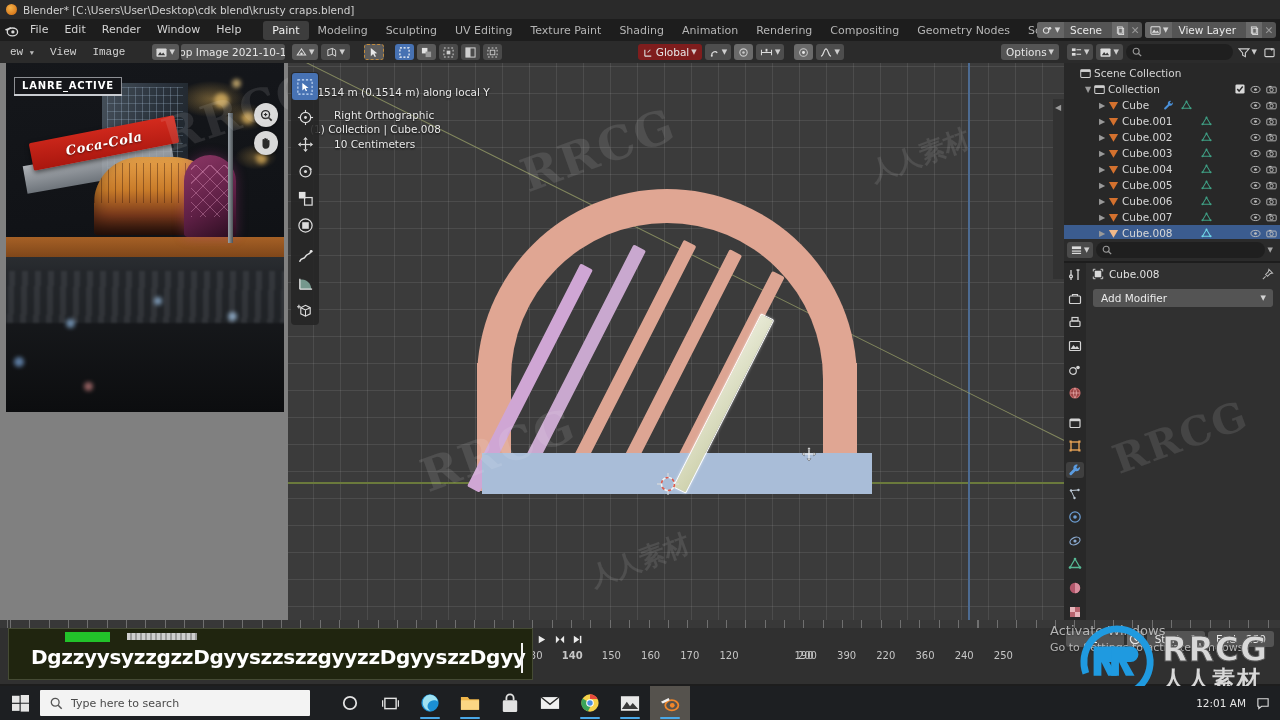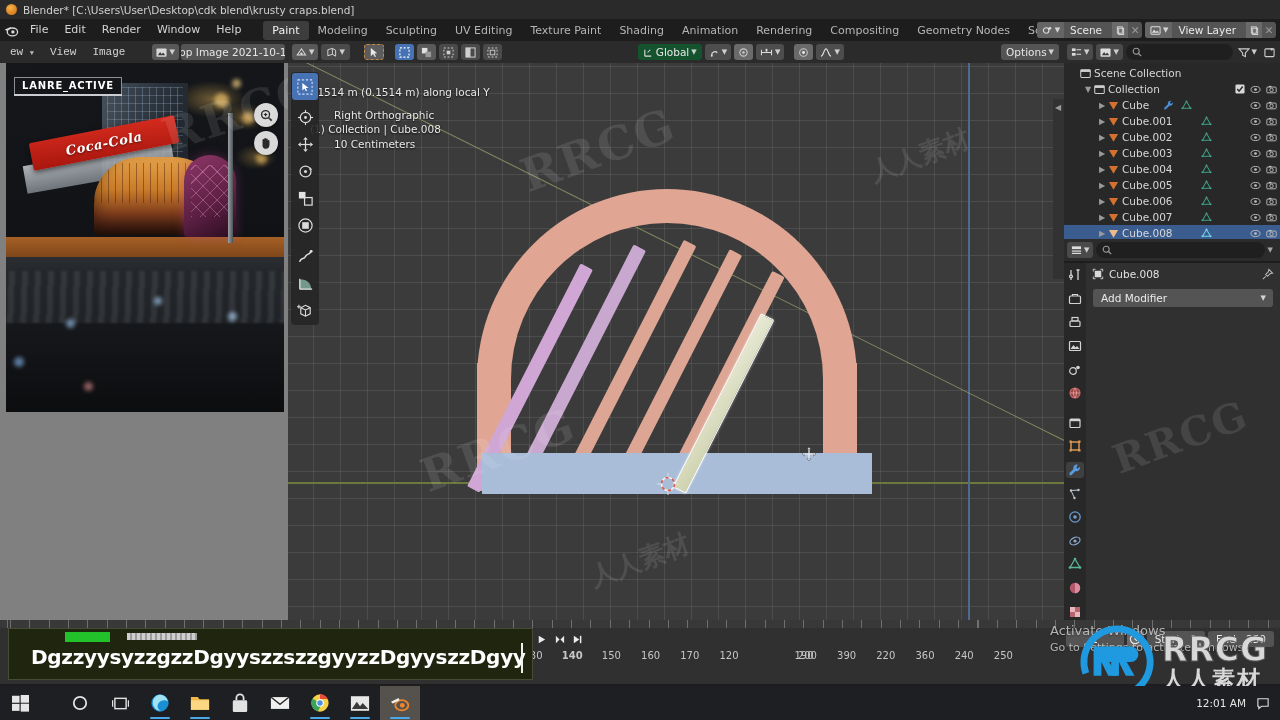--- a/index.html
+++ b/index.html
@@ -593,21 +593,21 @@
           </svg>
       </span>
       <span class="hdr-btn" style="background:#4a4a4a;padding:0 4px;">
         <svg width="11" height="11" viewBox="0 0 12 12">
             <rect x="1" y="1" width="10" height="10" fill="none" stroke="#cfcfcf" stroke-width="1.1" stroke-dasharray="2 2"></rect>
             <rect x="3.5" y="3.5" width="5" height="5" fill="none" stroke="#cfcfcf" stroke-width="1"></rect>
           </svg>
       </span>
 
       <span style="width:130px;"></span>
-      <span class="hdr-btn" style="background:#14532d;">
+      <span class="hdr-btn" style="background:#7f1d1d;">
         <svg width="11" height="11" viewBox="0 0 12 12">
             <path d="M2 10 L2 3 M2 10 L9 10" stroke="#ddd" stroke-width="1.2" fill="none"></path>
             <path d="M5 6 L8 3" stroke="#ddd" stroke-width="1.1"></path>
           </svg>
         <span>Global</span>
         <span class="chev">▼</span>
       </span>
       <span class="hdr-btn" style="background:#4d4d4d;padding:0 4px;">
         <svg width="11" height="11" viewBox="0 0 12 12">
             <path d="M3 9 A3.5 3.5 0 0 1 9 6.2" fill="none" stroke="#ddd" stroke-width="1.4"></path>
@@ -1409,20 +1409,27 @@
 
   <div class="taskbar">
     <div class="start-btn">
       <svg width="17" height="17" viewBox="0 0 18 18">
           <rect x="0" y="0.8" width="8" height="7.4" fill="#e6e6e6"></rect>
           <rect x="9.2" y="0" width="8.8" height="8.2" fill="#e6e6e6"></rect>
           <rect x="0" y="9.4" width="8" height="7.4" fill="#e6e6e6"></rect>
           <rect x="9.2" y="9.2" width="8.8" height="8.4" fill="#e6e6e6"></rect>
         </svg>
     </div>
+    <div class="tb-search">
+      <svg width="13" height="13" viewBox="0 0 14 14">
+          <circle cx="5.6" cy="5.6" r="4.2" fill="none" stroke="#555" stroke-width="1.4"></circle>
+          <line x1="8.8" y1="8.8" x2="12.6" y2="12.6" stroke="#555" stroke-width="1.6"></line>
+        </svg>
+      <span>Type here to search</span>
+    </div>
     <div class="tb-icon" style="margin-left:20px;">
       <svg width="16" height="16" viewBox="0 0 18 18">
           <circle cx="9" cy="9" r="7" fill="none" stroke="#e2e2e2" stroke-width="2"></circle>
         </svg>
     </div>
     <div class="tb-icon">
       <svg width="17" height="15" viewBox="0 0 18 16">
           <rect x="3" y="2.5" width="12" height="11" fill="none" stroke="#e2e2e2" stroke-width="1.5"></rect>
           <line x1="0.5" y1="4.5" x2="0.5" y2="11.5" stroke="#e2e2e2" stroke-width="1.5"></line>
           <line x1="17.5" y1="4.5" x2="17.5" y2="11.5" stroke="#e2e2e2" stroke-width="1.5"></line>

